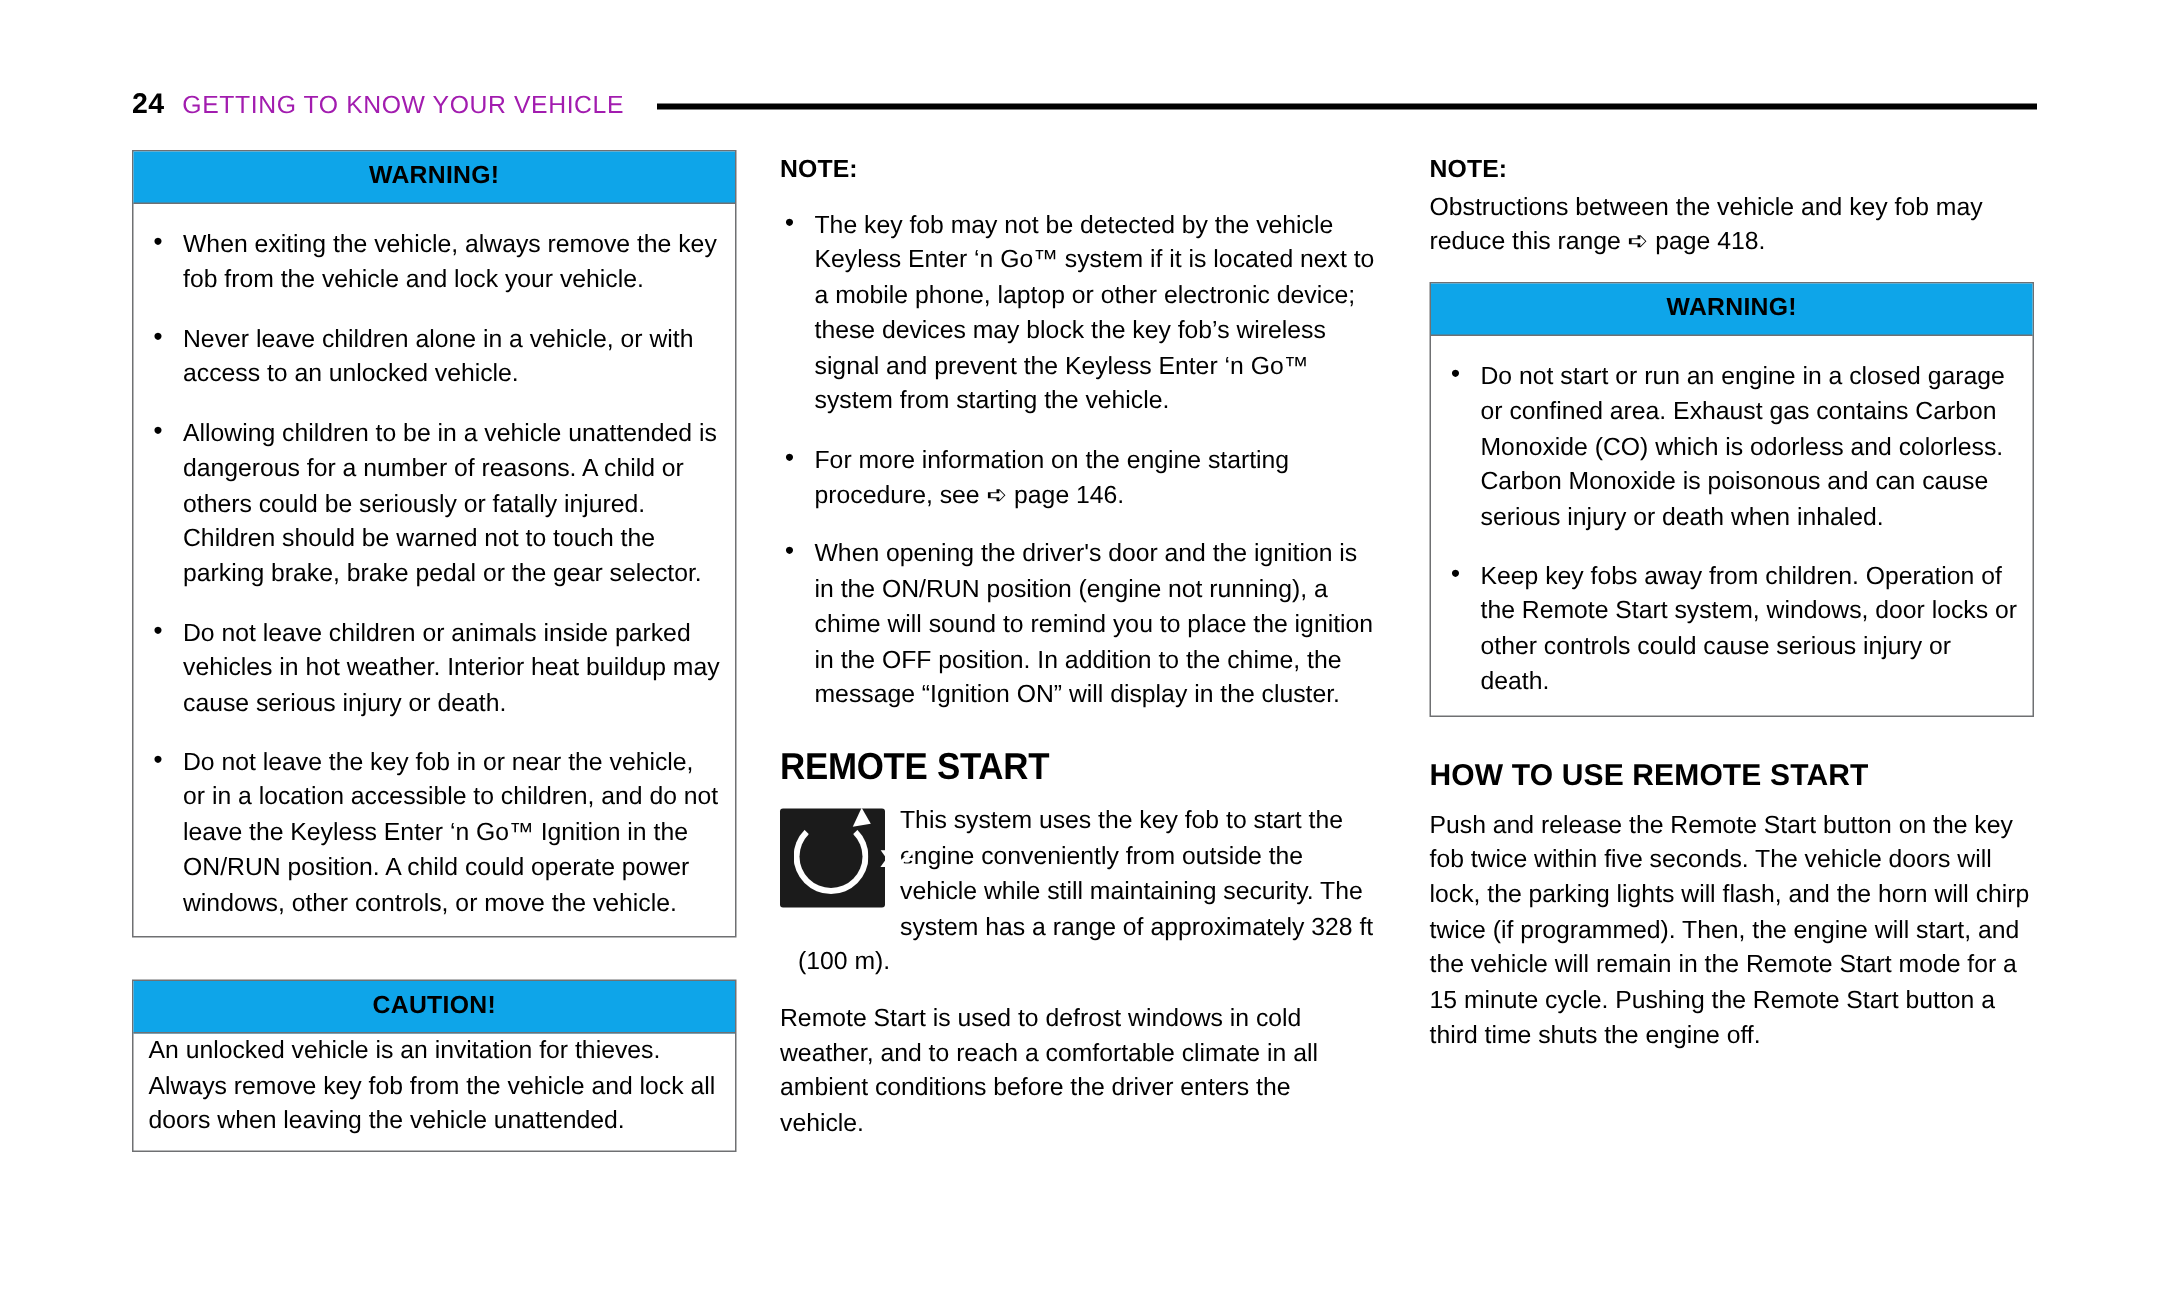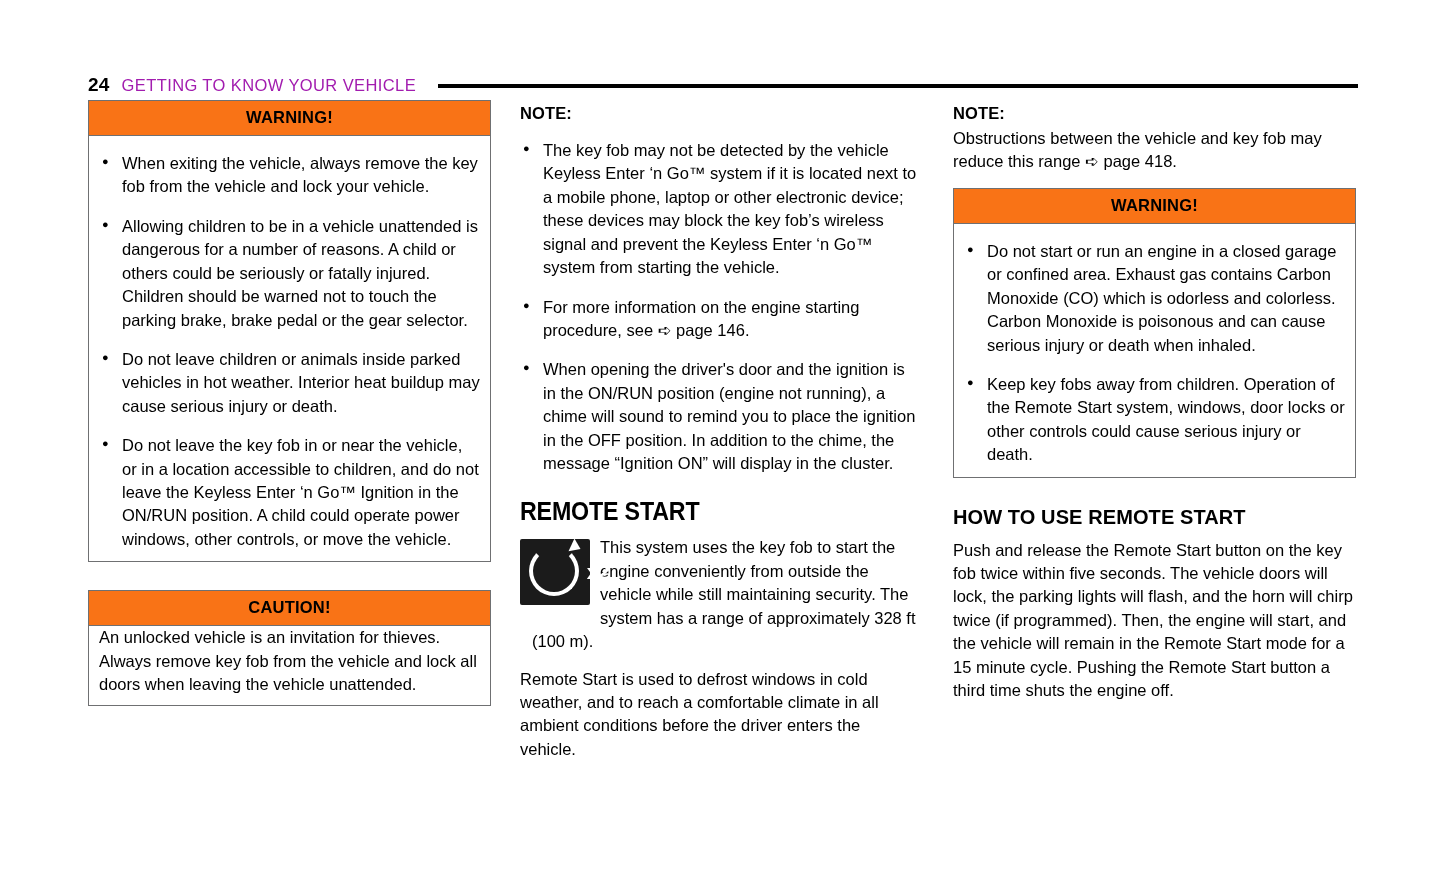--- a/index.html
+++ b/index.html
@@ -19,21 +19,21 @@
     position: absolute;
     left: 0; top: 0;
     width: 1445px;
     height: 874px;
   }
 
   
   .header {
     position: absolute;
     left: 88px;
-    top: 70px;
+    top: 55px;
     width: 1270px;
     height: 30px;
     display: flex;
     align-items: center;
   }
   .header .pagenum {
     font-size: 19px;
     font-weight: bold;
     color: #000;
     margin-right: 12px;
@@ -62,21 +62,21 @@
   .col2 { left: 520px; width: 400px; }
   .col3 { left: 953px; width: 403px; }
 
   
   .box {
     border: 1px solid #6f7072;
     box-sizing: border-box;
     margin-bottom: 28px;
   }
   .box-title {
-    background: #f97316;
+    background: #0ea5e9;
     border-bottom: 1px solid #6f7072;
     text-align: center;
     font-size: 16.5px;
     font-weight: bold;
     padding: 7px 4px 8px 4px;
     letter-spacing: 0.2px;
   }
   .box-body {
     padding: 0 10px 8px 10px;
   }
@@ -201,20 +201,21 @@
     <span class="rule"></span>
   </div>
 
   <div class="col col1">
 
     <div class="box">
       <div class="box-title">WARNING!</div>
       <div class="box-body">
         <ul class="bullets">
           <li>When exiting the vehicle, always remove the key fob from the vehicle and lock your vehicle.</li>
+          <li>Never leave children alone in a vehicle, or with access to an unlocked vehicle.</li>
           <li>Allowing children to be in a vehicle unattended is dangerous for a number of reasons. A child or others could be seriously or fatally injured. Children should be warned not to touch the parking brake, brake pedal or the gear selector.</li>
           <li>Do not leave children or animals inside parked vehicles in hot weather. Interior heat buildup may cause serious injury or death.</li>
           <li>Do not leave the key fob in or near the vehicle, or in a location accessible to children, and do not leave the Keyless Enter ‘n Go™ Ignition in the ON/RUN position. A child could operate power windows, other controls, or move the vehicle.</li>
         </ul>
       </div>
     </div>
 
     <div class="box">
       <div class="box-title">CAUTION!</div>
       <div class="box-body">

